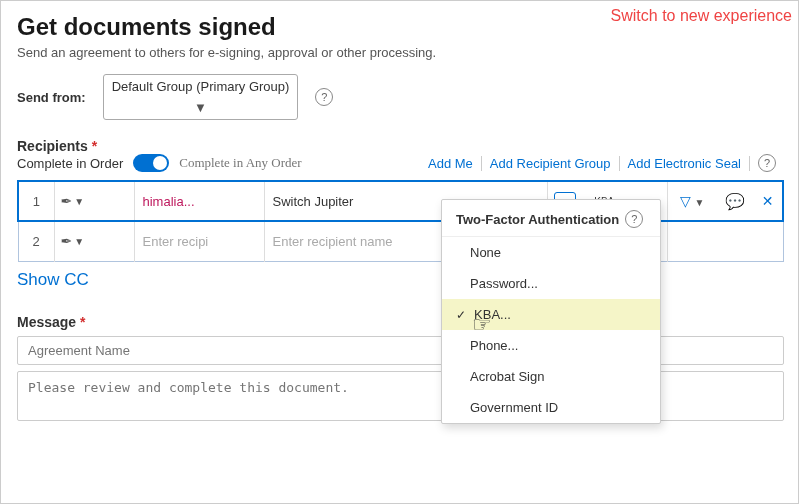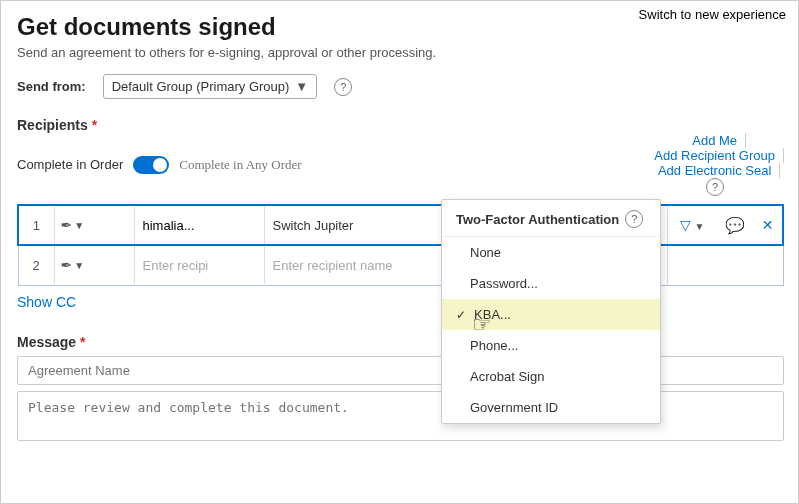--- a/index.html
+++ b/index.html
@@ -15,23 +15,23 @@
     }
     .page-container {
       position: relative;
       width: 799px;
       height: 504px;
       padding: 12px 16px;
     }
     .switch-link {
       position: absolute;
       top: 6px;
-      right: 14px;
-      color: #000000;
-      font-size: 13px;
+      right: 8px;
+      color: #ef4444;
+      font-size: 16px;
       cursor: pointer;
       text-decoration: none;
     }
     .page-title {
       font-size: 24px;
       font-weight: bold;
       color: #1a1a1a;
       margin-bottom: 4px;
     }
     .page-subtitle {
@@ -52,20 +52,21 @@
     }
     .send-from-select {
       display: flex;
       align-items: center;
       border: 1px solid #aaa;
       border-radius: 3px;
       padding: 4px 8px;
       background: #fff;
       gap: 6px;
       cursor: pointer;
+      flex-direction: column;
     }
     .send-from-select span {
       font-size: 13px;
     }
     .dropdown-arrow {
       color: #555;
       font-size: 10px;
     }
     .help-icon {
       width: 18px;
@@ -119,21 +120,20 @@
     .order-any-label {
       font-size: 13px;
       color: #777;
       font-family: Liberation Serif, serif;
     }
     .add-links {
       margin-left: auto;
       display: flex;
       align-items: center;
       gap: 0;
-      flex-direction: column;
     }
     .add-link {
       color: #0070d2;
       font-size: 13px;
       cursor: pointer;
       padding: 0 8px;
       border-right: 1px solid #ccc;
     }
     .add-link:last-of-type {
       border-right: none;
@@ -177,21 +177,21 @@
       font-size: 14px;
     }
     .role-arrow {
       color: #555;
       font-size: 10px;
     }
     .cell-email {
       width: 130px;
       padding: 0 8px;
       border-right: 1px solid #ddd;
-      color: #000000;
+      color: #be185d;
       font-size: 13px;
     }
     .cell-name {
       padding: 0 8px;
       border-right: 1px solid #ddd;
       color: #333;
       font-size: 13px;
     }
     .cell-placeholder {
       color: #aaa;
@@ -256,21 +256,21 @@
     }
     .row2-cell-auth {
       padding: 0 6px;
     }
     .row2-auth-arrow {
       color: #555;
       font-size: 10px;
     }
     .show-cc {
       color: #0070d2;
-      font-size: 14px;
+      font-size: 17px;
       cursor: pointer;
       margin: 8px 0 14px 0;
       display: inline-block;
     }
     .message-section {
       margin-top: 4px;
     }
     .message-label {
       font-size: 14px;
       font-weight: bold;

